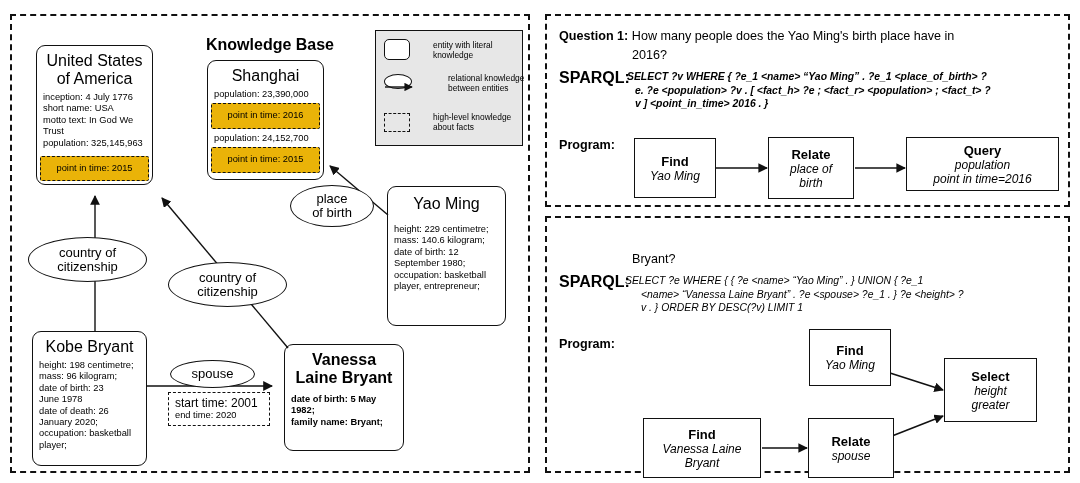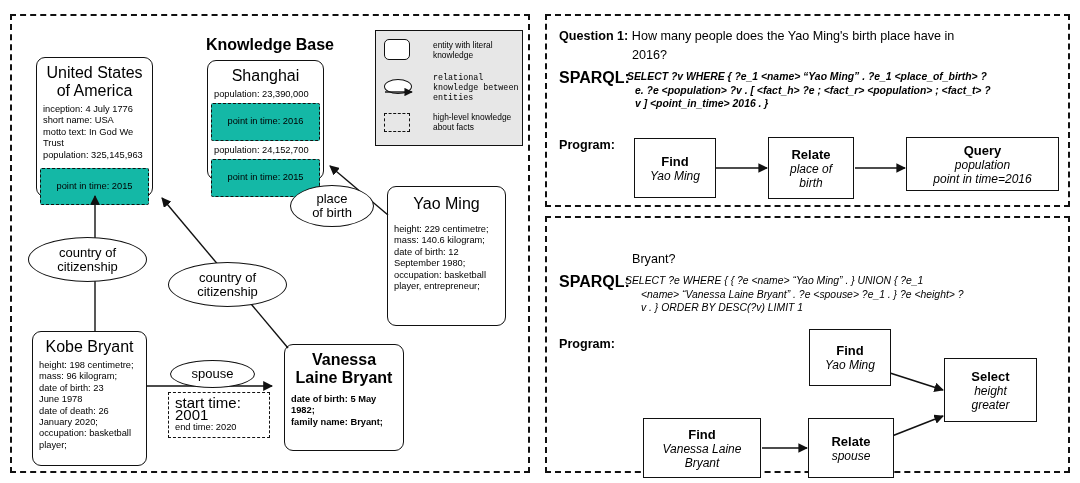--- a/index.html
+++ b/index.html
@@ -5,21 +5,21 @@
   html,body{margin:0;padding:0;background:#fff;}
   body{width:1080px;height:483px;font-family:"Liberation Sans",sans-serif;color:#000;overflow:hidden;}
   .root{position:relative;width:1080px;height:483px;}
 
   
   .dashed-panel{position:absolute;border:2px dashed #111;background:#fff;box-sizing:border-box;}
   .node{position:absolute;box-sizing:border-box;border:1.3px solid #111;border-radius:9px;background:#fff;}
   .node-title{text-align:center;font-size:16px;line-height:18px;padding-top:6px;}
   .node-body{font-size:9.3px;line-height:11.4px;padding:4px 6px 5px 6px;}
   .fact-box{border:1.2px dashed #111;border-radius:2px;font-size:9.3px;line-height:11.4px;
-            padding:12px 5px;margin:2px 3px;text-align:center;background:#14b8a6;}
+            padding:6px 5px;margin:2px 3px;text-align:center;background:#eab308;}
   .ellipse{position:absolute;border:1.3px solid #111;border-radius:50%;background:#fff;
            display:flex;align-items:center;justify-content:center;text-align:center;
            font-size:13px;line-height:14px;z-index:6;}
   svg.wires{position:absolute;left:0;top:0;width:540px;height:483px;z-index:1;}
 
   
   #kb-panel{left:10px;top:14px;width:520px;height:459px;}
   #kb-title{position:absolute;left:0;right:0;top:20px;text-align:center;font-size:16px;font-weight:bold;z-index:5;}
 
   #legend{position:absolute;left:375px;top:30px;width:148px;height:116px;background:#e7e7e7;
@@ -63,21 +63,21 @@
 
     <line x1="95" y1="332" x2="95" y2="196" stroke="#111" stroke-width="1.4" marker-end="url(#ah)"></line>
 
     <line x1="288" y1="348" x2="162" y2="198" stroke="#111" stroke-width="1.4" marker-end="url(#ah)"></line>
 
     <line x1="388" y1="215" x2="330" y2="166" stroke="#111" stroke-width="1.4" marker-end="url(#ah)"></line>
 
     <line x1="146" y1="386" x2="272" y2="386" stroke="#111" stroke-width="1.4" marker-end="url(#ah)"></line>
   </svg>
 
-  <div class="node" id="n-usa" style="left:36px;top:57px;width:117px;height:140px;">
+  <div class="node" id="n-usa" style="left:36px;top:45px;width:117px;height:140px;">
     <div class="node-title">
       <div>United States</div>
       <div>of America</div>
     </div>
     <div class="node-body">
       <div>inception: 4 July 1776</div>
       <div>short name: USA</div>
       <div>motto text: In God We</div>
       <div>Trust</div>
       <div>population: 325,145,963</div>
@@ -154,42 +154,42 @@
       <div>country of</div>
       <div>citizenship</div>
     </div>
   </div>
 
   <div class="ellipse" id="e-spouse" style="left:170px;top:360px;width:83px;height:26px;">
     <div>spouse</div>
   </div>
 
   <div style="position:absolute;left:168px;top:392px;width:88px;border:1.2px dashed #111;background:#fff;padding:4px 6px;z-index:6;">
-    <div style="font-size:15px;line-height:12px;">start time: 2001</div>
+    <div style="font-size:12px;line-height:12px;">start time: 2001</div>
     <div style="font-size:9.3px;line-height:12px;">end time: 2020</div>
   </div>
 
   <div id="legend">
     <div class="legend-row" style="left:8px;top:8px;">
       <div class="lg-rect"></div>
       <div class="legend-text">entity with literal knowledge</div>
     </div>
     <div class="legend-row" style="left:8px;top:42px;">
       <div style="position:relative;width:30px;height:20px;">
         <div class="lg-ell" style="position:absolute;left:0;top:1px;"></div>
         <svg width="32" height="20" style="position:absolute;left:0;top:0;">
           <line x1="1" y1="14" x2="28" y2="14" stroke="#111" stroke-width="1.4" marker-end="url(#ah2)"></line>
           <defs>
               <marker id="ah2" viewBox="0 0 10 10" refX="9" refY="5" markerWidth="6" markerHeight="6" orient="auto-start-reverse">
             <path d="M 0 0 L 10 5 L 0 10 z" fill="#111"></path>
               </marker>
             </defs>
         </svg>
       </div>
-      <div class="legend-text" style="margin-left:3px;font-family:Liberation Mono, monospace;">relational knowledge between entities</div>
+      <div class="legend-text" style="margin-left:18px;">relational knowledge between entities</div>
     </div>
     <div class="legend-row" style="left:8px;top:81px;">
       <div class="lg-dash"></div>
       <div class="legend-text">high-level knowledge about facts</div>
     </div>
   </div>
 
   <div class="dashed-panel" id="q1-panel">
     <div class="qrow" style="left:12px;top:12px;width:500px;">
       <span class="qlabel">Question 1:</span>

